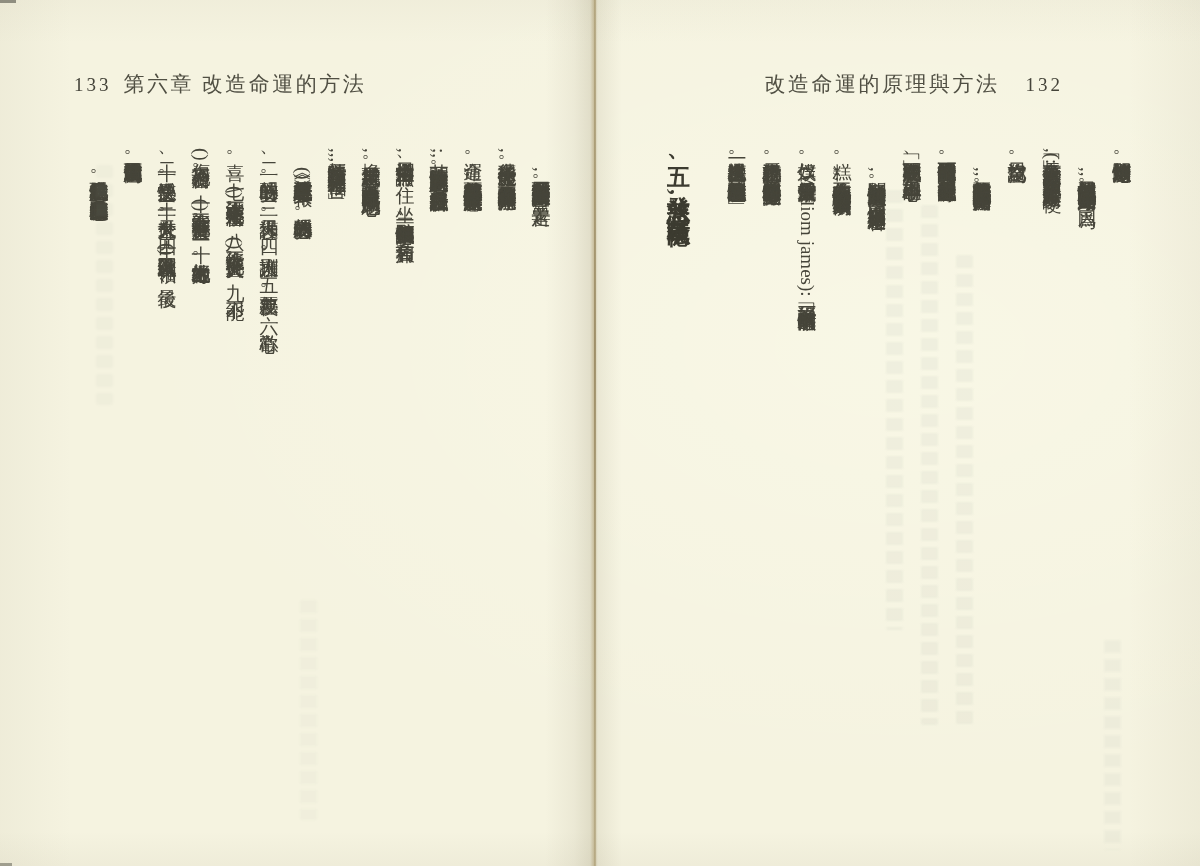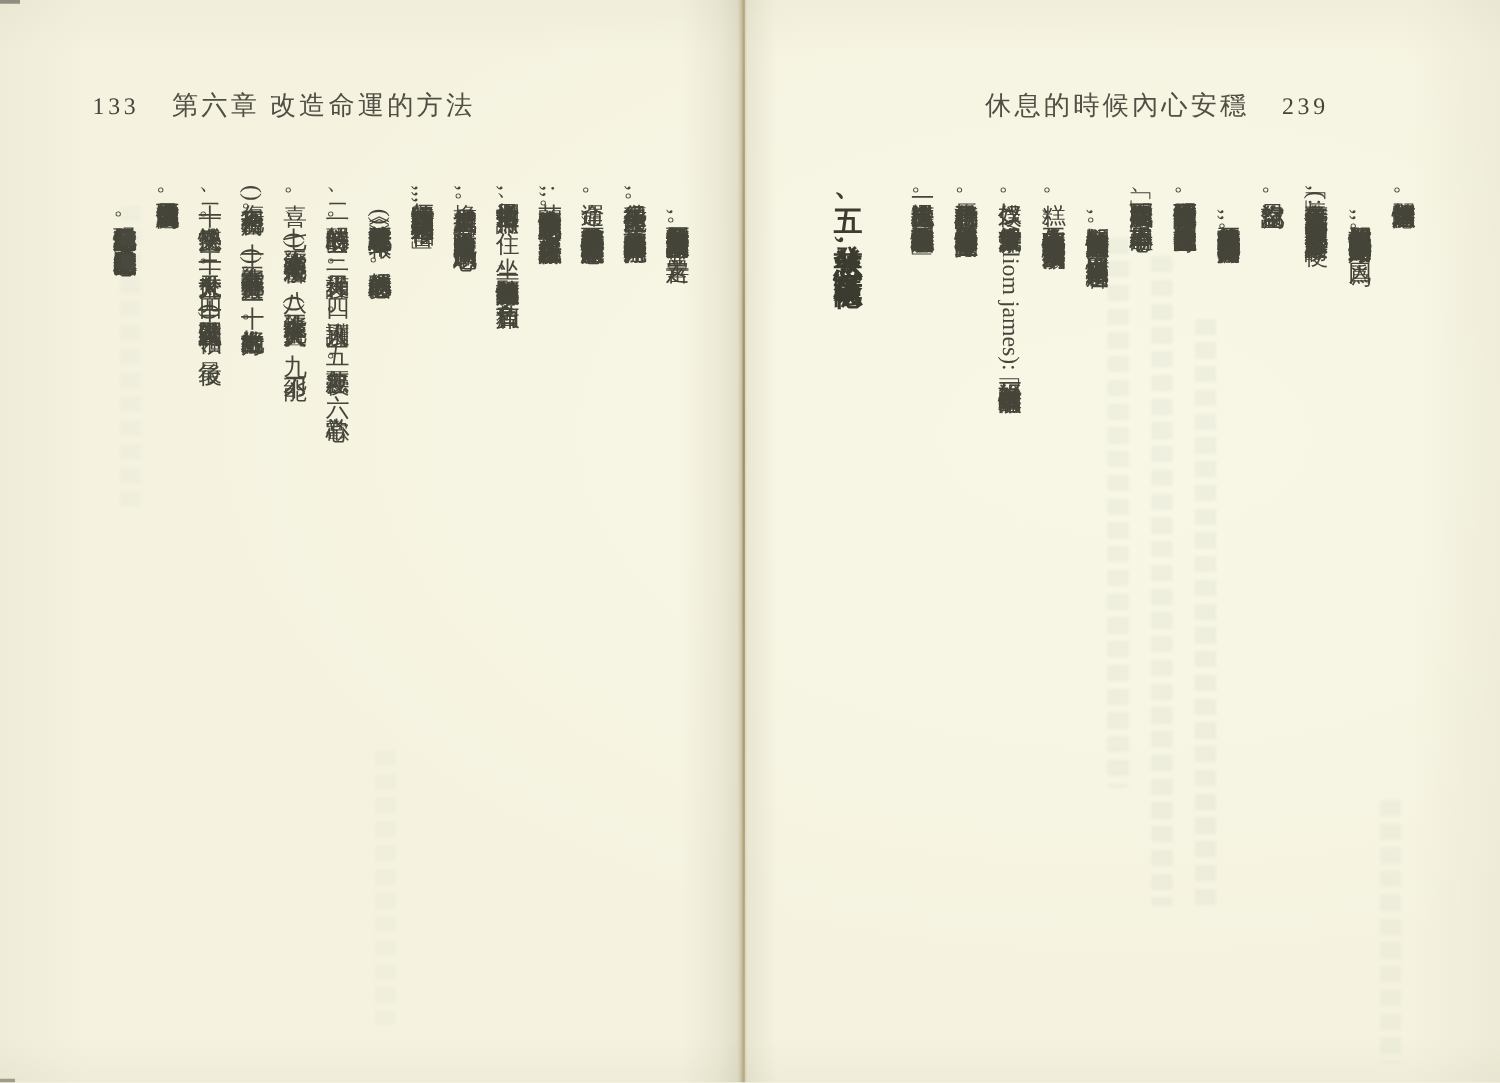--- a/index.html
+++ b/index.html
@@ -30,21 +30,21 @@
   .gutter-line{
     position:absolute;top:0;bottom:0;left:594px;width:2px;pointer-events:none;
     background:linear-gradient(to bottom, rgba(140,120,70,.35), rgba(120,100,55,.55) 40%, rgba(140,120,70,.30));
   }
   
   .corner-tl{position:absolute;top:0;left:0;width:16px;height:3px;background:#44443a;opacity:.55;}
   .corner-bl{position:absolute;bottom:0;left:0;width:12px;height:3px;background:#44443a;opacity:.45;}
 
   
   .header-row{position:absolute;display:flex;align-items:baseline;white-space:nowrap;color:#4c4b3f;}
-  .header-left{top:70px;left:74px;gap:26px;}
+  .header-left{top:70px;left:74px;gap:12px;}
   .header-right{top:70px;right:137px;gap:26px;}
   .pagenum{font-size:19px;letter-spacing:3px;color:#45443a;}
   .runtitle{font-size:21px;letter-spacing:2.5px;color:#504f43;}
 
   
   .vtext{
     position:absolute;top:148px;height:710px;
     writing-mode:vertical-rl;text-orientation:mixed;
     font-size:19px;line-height:1;color:#46453a;
     letter-spacing:0;
@@ -96,22 +96,22 @@
       <div class="col">喜。七、水不能漂(不會被水淹死)。八、火不能燒(不會死於火災)。九、刀不能</div>
       <div class="col">傷(不會死於刀槍)。十、毒不能害(不會死於毒藥)。十一、常出生在好的地方。</div>
       <div class="col">十二、常感受快樂。十三、來世升梵天。十四、以後又到人間做王(領袖)。最後</div>
       <div class="col">還會因爲信佛而成就最高的智慧。</div>
       <div class="col indent">慈悲心的具體表現就是愛惜物命。沒有條件和限制的愛心所產生的福德才是無</div>
     </div>
 </div>
 
 <div>
   <div class="header-row header-right">
-    <span class="runtitle">休息的時候內心安穩</span>
-    <span class="pagenum">239</span>
+    <span class="runtitle">改造命運的原理與方法</span>
+    <span class="pagenum">132</span>
   </div>
   <div class="vtext vtext-right">
       <div class="col">除壞習慣則應越快越好。</div>
       <div class="col indent">假如你想養成日記的習慣,最好從現在寫,而不要等到明年元旦才開始。因爲</div>
       <div class="col">「夜長夢多」,元旦可能有許多事(例如:開慶祝會,想出外旅行,好友來訪等)使</div>
       <div class="col">你沒空寫日記。</div>
       <div class="col indent">你想要把英文或數學唸好,最好也是從今天開始,而不要打算從下學期開始。</div>
       <div class="col">因爲下學期很可能又有新的課程讓你忙的。所以我們儘量不要把希望寄託在明天,</div>
       <div class="col">而應養成「從現在開始」、「今日事今日畢」的心理。</div>
       <div class="col indent">毫無疑問,對於壞習慣的革除則應越快越好。因爲縱容壞習慣,越縱容越糟</div>

